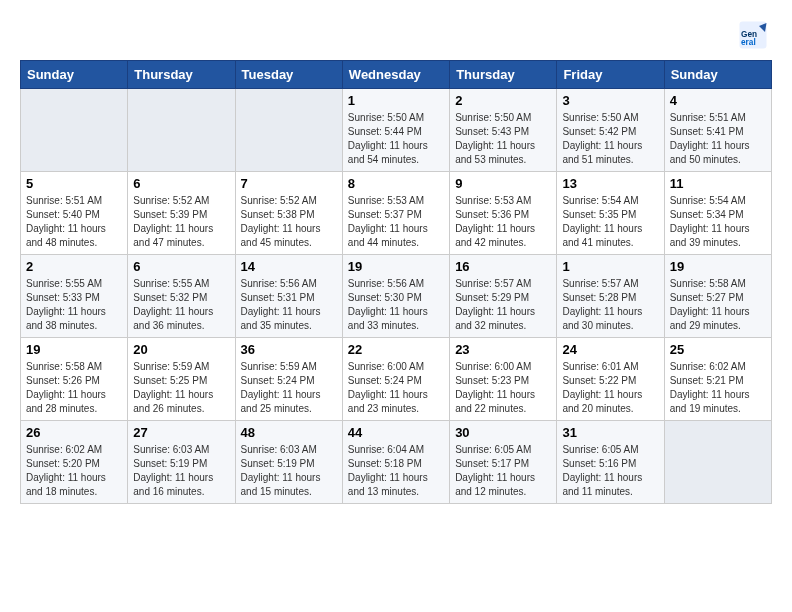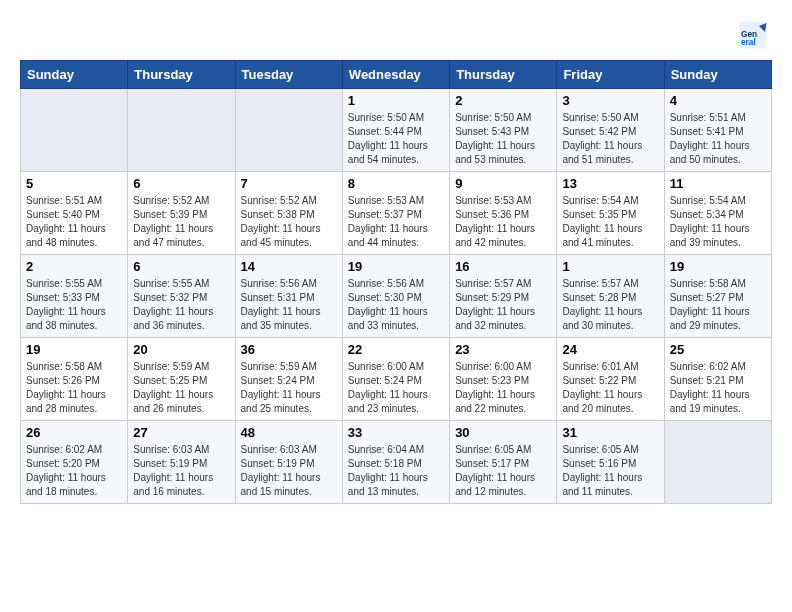--- a/index.html
+++ b/index.html
@@ -290,21 +290,21 @@
 Sunset: 5:19 PM
 Daylight: 11 hours and 16 minutes.</div>
         </td>
         <td>
           <span class="day-num">48</span>
           <div class="cell-text" style="white-space: pre-line;">Sunrise: 6:03 AM
 Sunset: 5:19 PM
 Daylight: 11 hours and 15 minutes.</div>
         </td>
         <td>
-          <span class="day-num">33</span>
+          <span class="day-num">44</span>
           <div class="cell-text" style="white-space: pre-line;">Sunrise: 6:04 AM
 Sunset: 5:18 PM
 Daylight: 11 hours and 13 minutes.</div>
         </td>
         <td>
           <span class="day-num">30</span>
           <div class="cell-text" style="white-space: pre-line;">Sunrise: 6:05 AM
 Sunset: 5:17 PM
 Daylight: 11 hours and 12 minutes.</div>
         </td>

